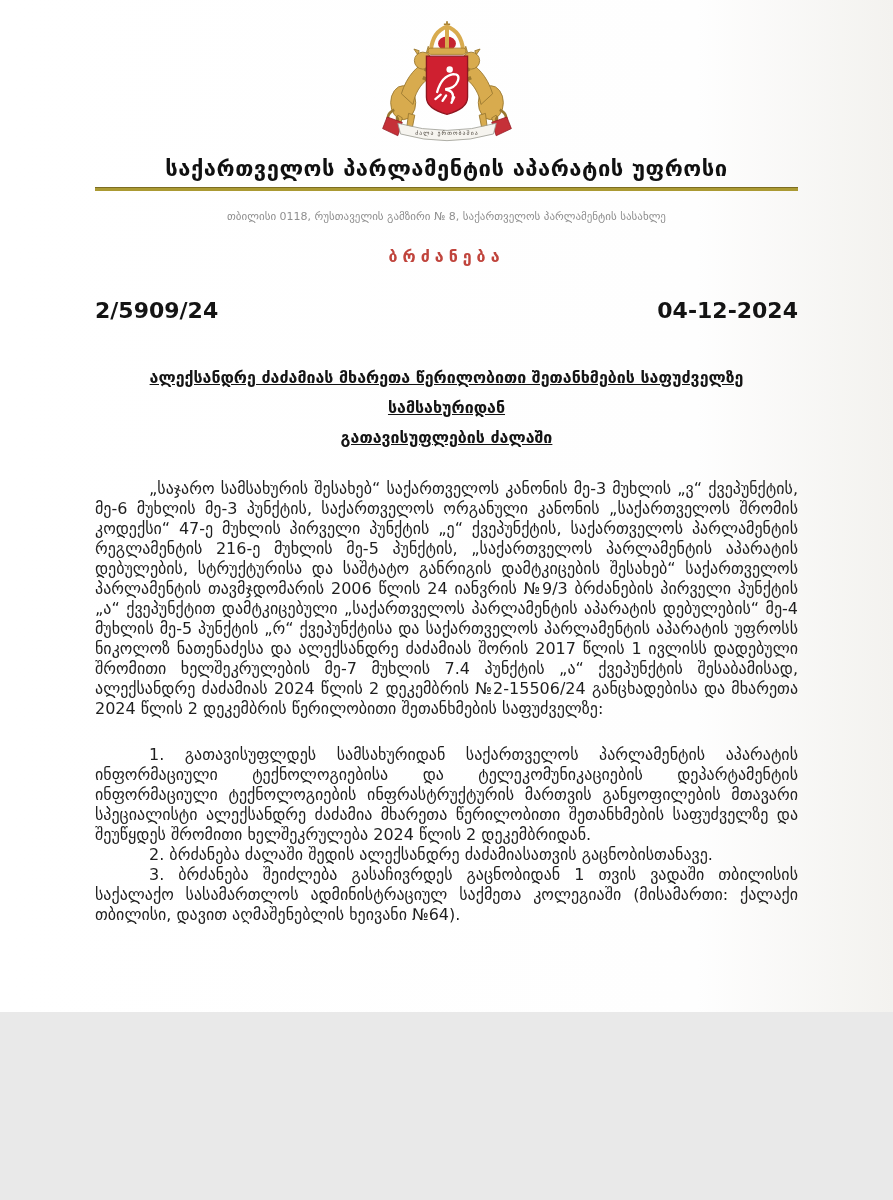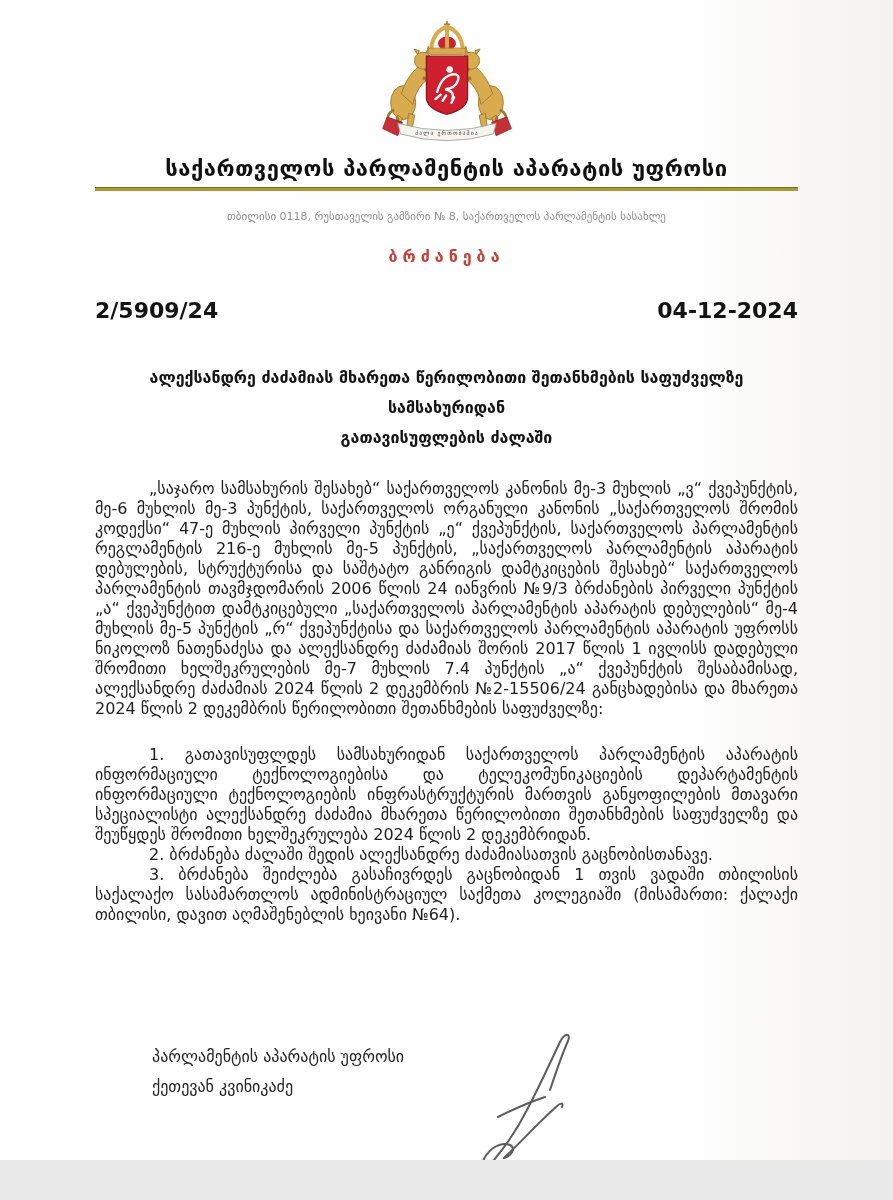--- a/index.html
+++ b/index.html
@@ -1,30 +1,30 @@
 <!DOCTYPE html>
 <html><head>
 <meta charset="utf-8">
 <style>
   html,body { margin:0; padding:0; background:#e9e9e9; }
   .page {
-    width:893px; height:1160px; margin:0 auto; position:relative;
+    width:893px; height:1012px; margin:0 auto; position:relative;
     box-sizing:border-box; padding:0 95px;
     background:linear-gradient(90deg,#ffffff 0%,#fefefe 78%,#f3f2ef 100%);
     font-family:"DejaVu Sans","Liberation Sans",sans-serif;
     color:#1b1b1b; overflow:hidden;
   }
   .emblem-wrap { display:flex; justify-content:center; padding-top:20px; }
   .emblem { width:152px; height:126px; }
   .org-title { margin:10px 0 0; text-align:center; font-size:22px; font-weight:700; letter-spacing:.5px; color:#101010; }
   .gold-rule { margin-top:6px; height:3px; background:#ab9a33; border-top:1px solid #7c6d22; }
   .address { margin-top:19px; text-align:center; font-size:11px; color:#8f8f8f; }
   .order-label { margin-top:24px; text-align:center; font-size:16px; font-weight:700; letter-spacing:5px; color:#c0443c; }
   .meta-row { margin-top:32px; display:flex; justify-content:space-between; font-size:22px; font-weight:700; color:#141414; }
-  .subject { margin-top:40px; text-align:center; font-weight:700; font-size:16px; line-height:30px; color:#141414; }
+  .subject { margin-top:40px; text-align:center; font-weight:700; font-size:16px; line-height:30px; color:#141414;text-decoration:underline; }
   .body-text { margin-top:26px; }
   p.para { margin:0; font-size:16px; line-height:20px; text-align:justify; text-indent:54px; color:#1e1e1e; }
   p.first-item { margin-top:26px; }
   .signature-block { position:absolute; left:152px; top:1042px; font-size:16px; line-height:30px; color:#222; }
   .sig-svg { position:absolute; left:452px; top:1010px; width:175px; height:155px; }
 </style>
 </head>
 <body>
 
 <div class="page">

